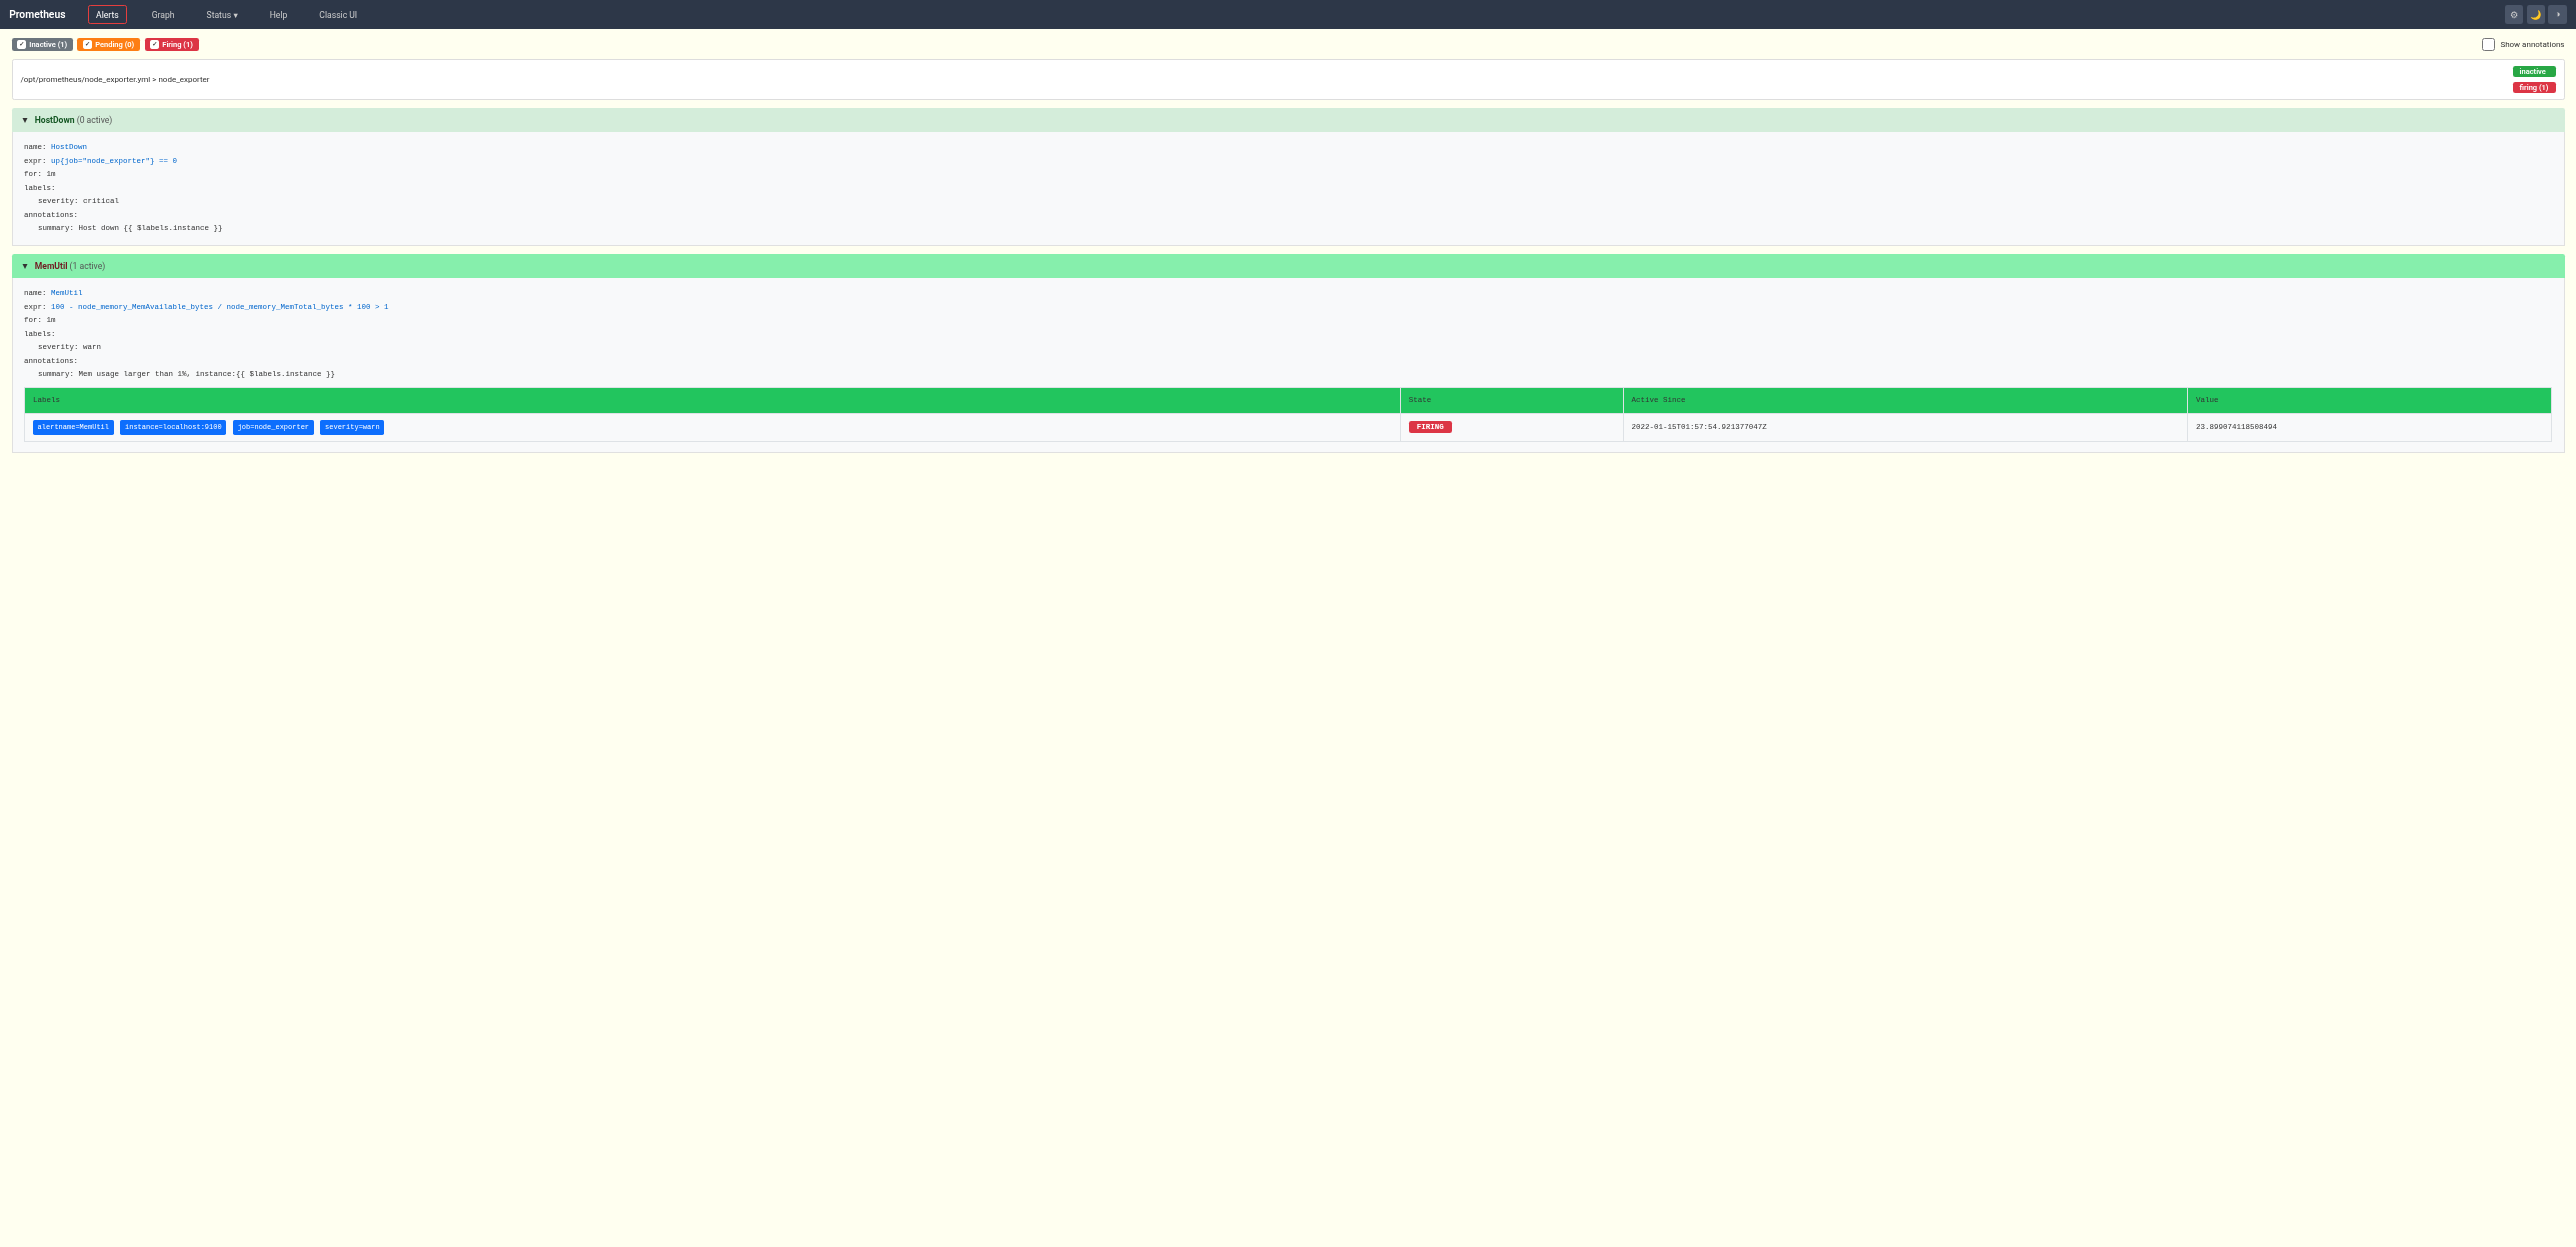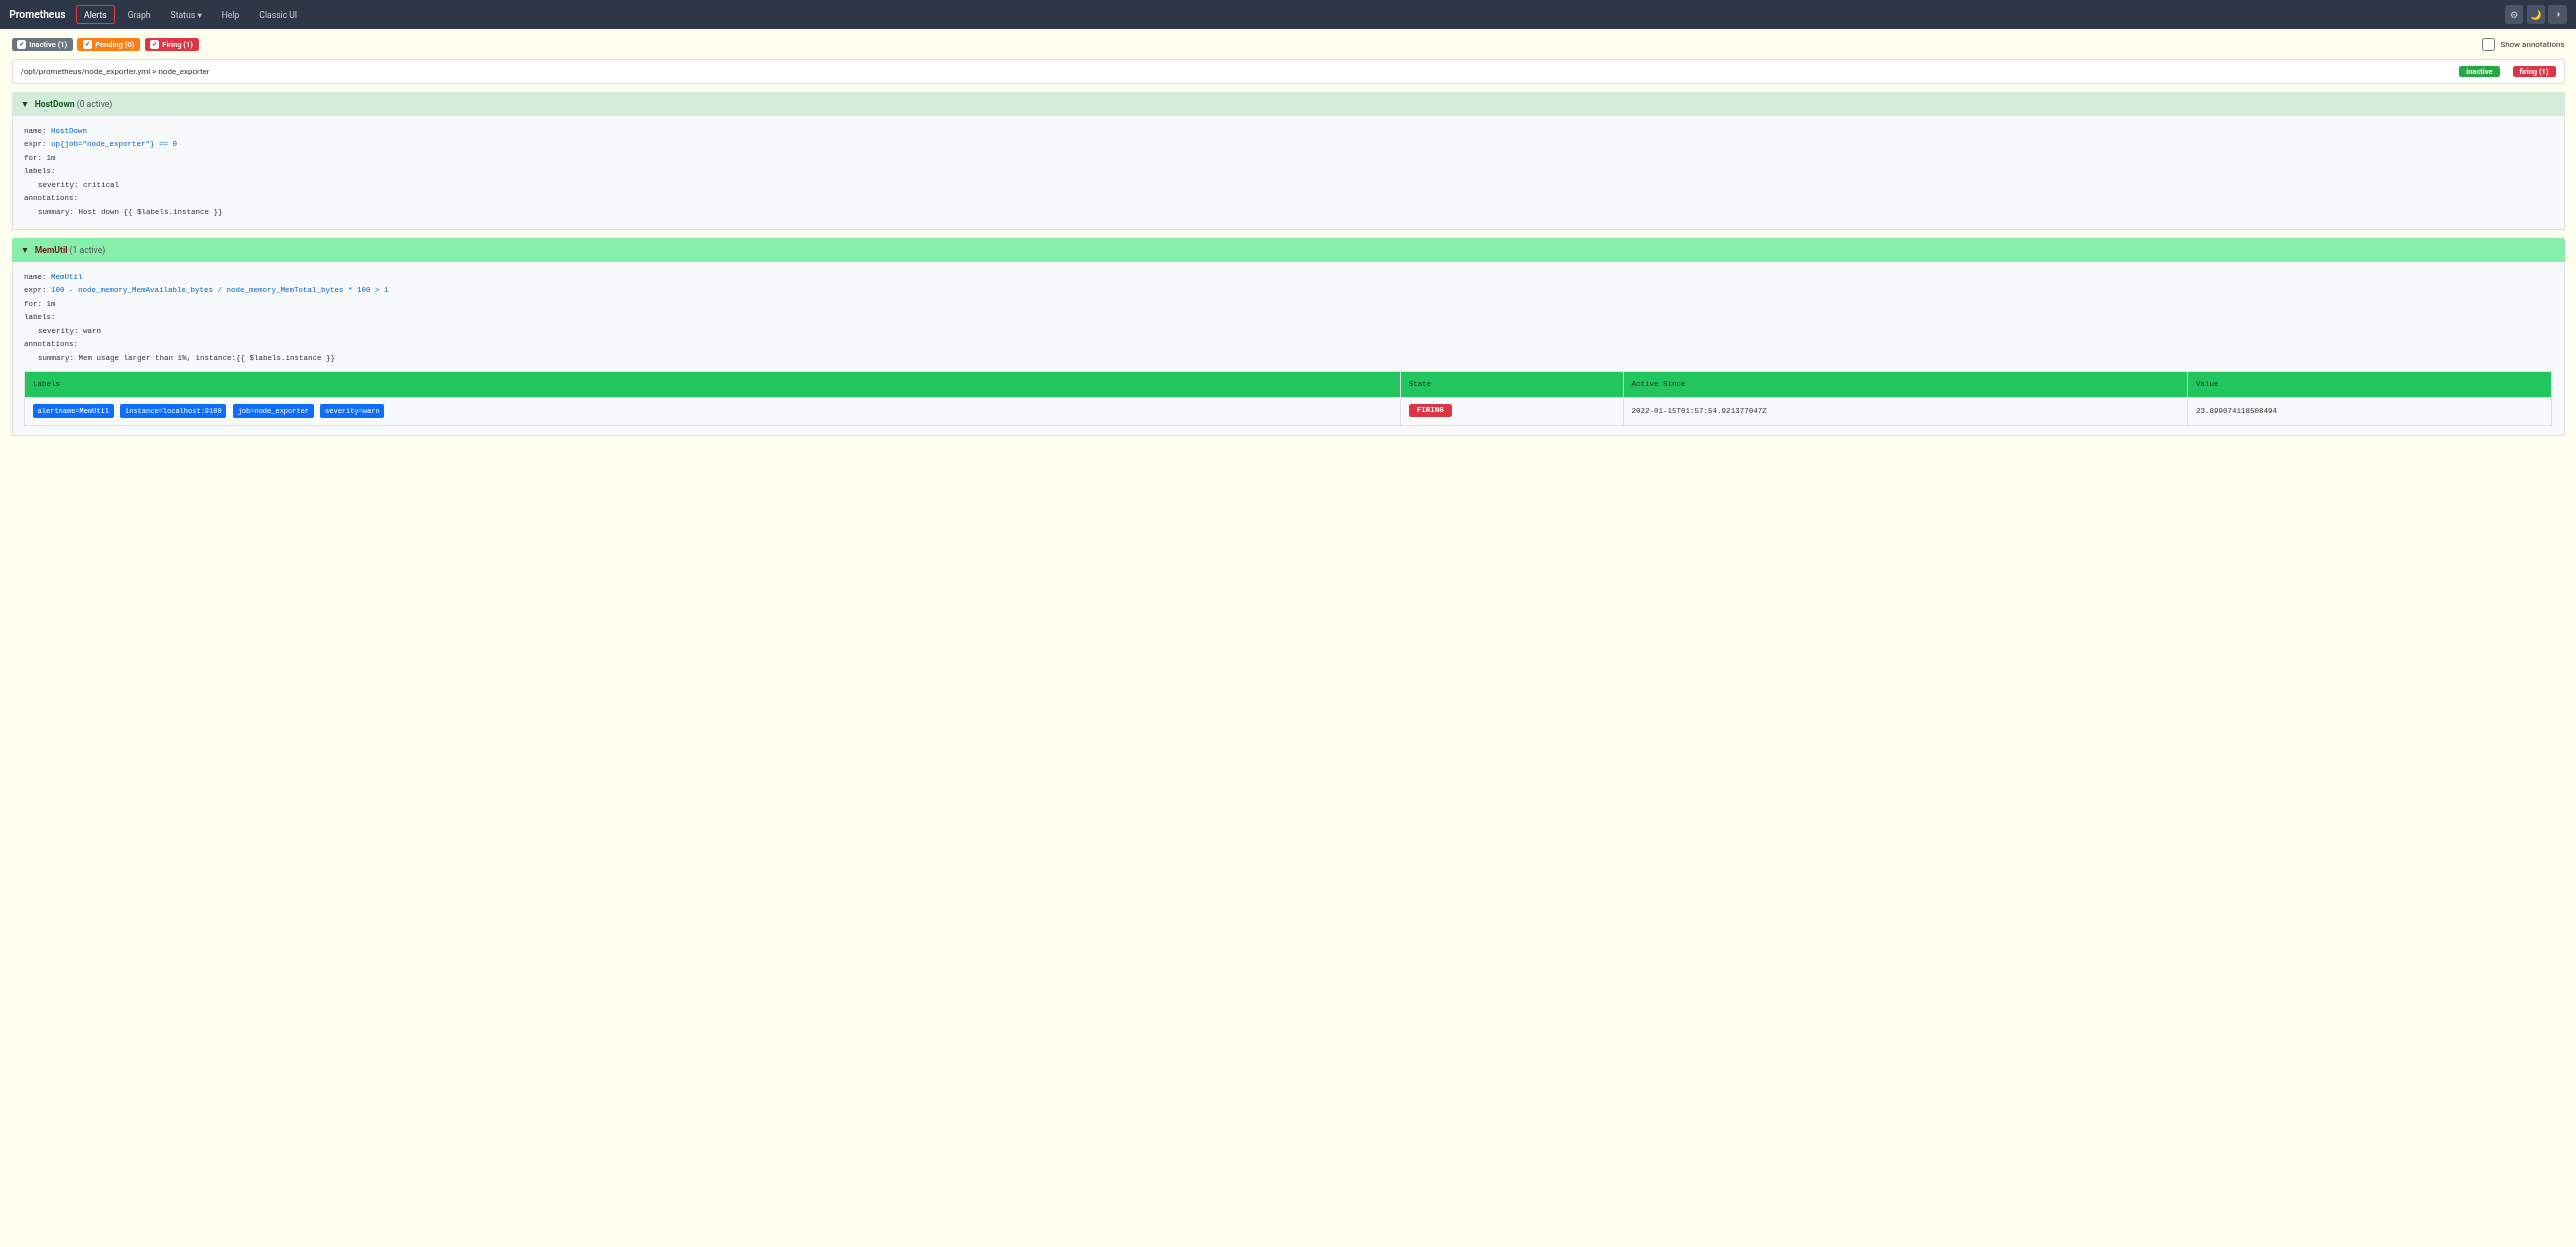--- a/index.html
+++ b/index.html
@@ -9,21 +9,21 @@
       font-size: 8px;
       color: #333;
     }
     
     .navbar {
       background: #2d3748;
       display: flex;
       align-items: center;
       padding: 0 9.2px;
       height: 29px;
-      gap: 6px;
+      gap: 18px;
     }
     .navbar-brand {
       color: #fff;
       font-size: 10.3px;
       font-weight: 600;
       margin-right: 4.6px;
     }
     .nav-item {
       color: #ccc;
       padding: 3.4px 7px;
@@ -108,21 +108,21 @@
       display: flex;
       align-items: center;
       justify-content: space-between;
       background: #fff;
       border: 0.6px solid #ddd;
       border-radius: 2.3px;
       padding: 5.7px 8px;
       margin-bottom: 8px;
     }
     .filepath-text { font-size: 8px; color: #333; }
-    .filepath-badges { display: flex; gap: 13px; }
+    .filepath-badges { display: flex; gap: 5px; flex-direction: column; }
     .status-badge {
       padding: 1.1px 7px;
       border-radius: 2.3px;
       font-size: 7.5px;
       font-weight: 600;
       color: #fff;
     }
     .badge-green { background: #28a745; }
     .badge-red { background: #dc3545; }
     

